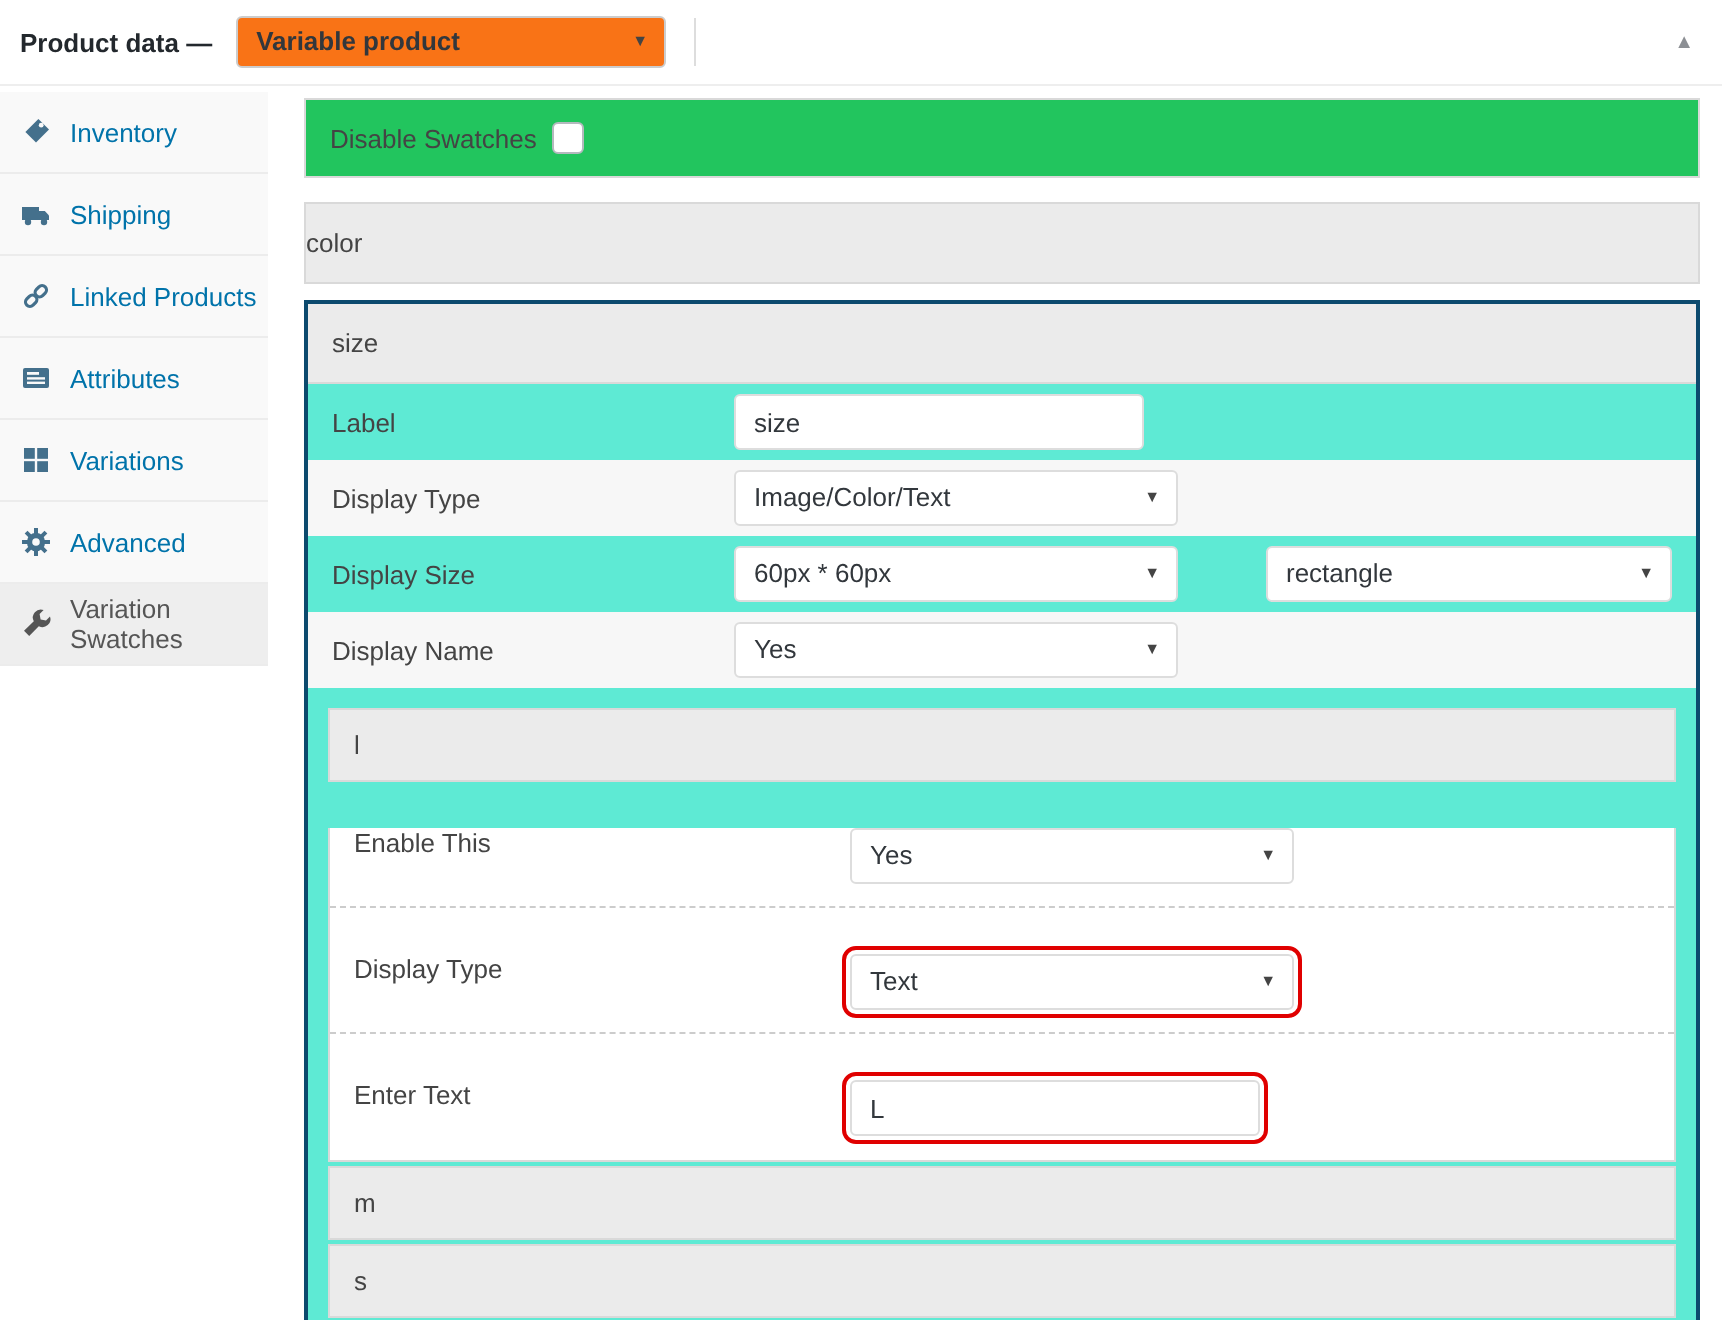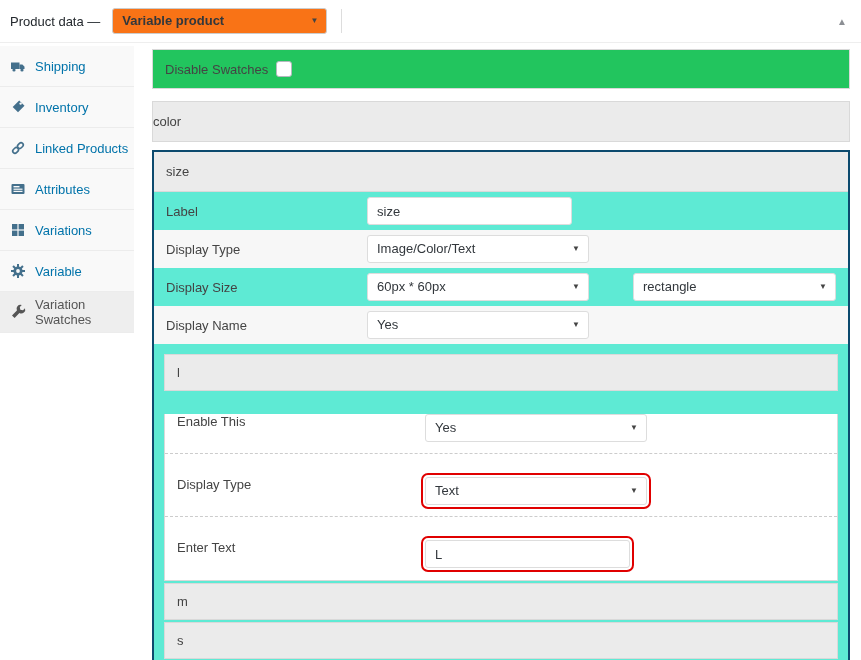--- a/index.html
+++ b/index.html
@@ -7,21 +7,21 @@
   body {
     font-family: "Liberation Sans", "DejaVu Sans", sans-serif;
     font-size: 13px;
     color: #444;
     background: #fff;
   }
   .screen { width:861px; height:660px; overflow:hidden; background:#fff; position:relative; }
 
   
   .panel-header { display:flex; align-items:center; height:42px; padding-left:10px; }
-  .panel-title { font-weight:normal; color:#23282d; margin-right:12px; }
+  .panel-title { font-weight:bold; color:#23282d; margin-right:12px; }
   .hdr-select {
     position:relative; width:215px; height:26px; line-height:24px;
     background:#f97316; border:1px solid #ccc; border-radius:3px;
     padding:0 20px 0 9px; font-weight:bold; color:#32373c; cursor:pointer;
   }
   .sel-arrow { position:absolute; right:8px; top:0; bottom:0; font-size:8px; color:#444;
     display:flex; align-items:center; }
   .hdr-divider { width:1px; height:24px; background:#ddd; margin-left:14px; }
   .collapse-toggle { margin-left:auto; margin-right:14px; font-size:10px; color:#8c8f94; cursor:pointer; }
 
@@ -96,37 +96,37 @@
     </div>
     <span class="hdr-divider"></span>
     <span class="collapse-toggle">▲</span>
   </div>
 
   <div class="panel-body">
 
     <ul class="nav">
       <li class="nav-item">
         <span class="icon16">
+          <svg viewBox="0 0 16 16" width="16" height="16">
+              <path d="M9.2 1.5 14.5 6.8 8 13.3 2.7 8z" fill="#44708c"></path>
+              <circle cx="10.6" cy="4.6" r="1.2" fill="#f9f9f9"></circle>
+            </svg>
+        </span>
+        <span>Inventory</span>
+      </li>
+      <li class="nav-item">
+        <span class="icon16">
           <svg viewBox="0 0 16 16" width="16" height="16" fill="#44708c">
               <path d="M1 4.5h8.5V11H1z"></path>
               <path d="M9.5 6.5h2.9l2.1 2.2V11H9.5z"></path>
               <circle cx="4" cy="12" r="1.6"></circle>
               <circle cx="12" cy="12" r="1.6"></circle>
             </svg>
         </span>
         <span>Shipping</span>
-      </li>
-      <li class="nav-item">
-        <span class="icon16">
-          <svg viewBox="0 0 16 16" width="16" height="16">
-              <path d="M9.2 1.5 14.5 6.8 8 13.3 2.7 8z" fill="#44708c"></path>
-              <circle cx="10.6" cy="4.6" r="1.2" fill="#f9f9f9"></circle>
-            </svg>
-        </span>
-        <span>Inventory</span>
       </li>
       <li class="nav-item">
         <span class="icon16">
           <svg viewBox="0 0 16 16" width="16" height="16">
               <g transform="rotate(-45 8 8)" stroke="#44708c" stroke-width="1.6" fill="none">
                 <rect x="1.5" y="5.8" width="6.2" height="4.4" rx="2.2"></rect>
                 <rect x="8.3" y="5.8" width="6.2" height="4.4" rx="2.2"></rect>
               </g>
             </svg>
         </span>
@@ -160,21 +160,21 @@
               <g fill="#44708c">
                 <rect x="7" y="1" width="2" height="14"></rect>
                 <rect x="1" y="7" width="14" height="2"></rect>
                 <rect x="7" y="1" width="2" height="14" transform="rotate(45 8 8)"></rect>
                 <rect x="7" y="1" width="2" height="14" transform="rotate(135 8 8)"></rect>
                 <circle cx="8" cy="8" r="4.6"></circle>
               </g>
               <circle cx="8" cy="8" r="1.9" fill="#f9f9f9"></circle>
             </svg>
         </span>
-        <span>Variable</span>
+        <span>Advanced</span>
       </li>
       <li class="nav-item active">
         <span class="icon16">
           <svg viewBox="0 0 16 16" width="16" height="16">
               <path fill="#555" d="M15 4.2a4 4 0 0 1-5.6 4.9L4.6 14 2 11.4l4.9-4.8A4 4 0 0 1 11.8 1l-2 2 .5 2.7 2.7.5z"></path>
             </svg>
         </span>
         <span>Variation Swatches</span>
       </li>
     </ul>

